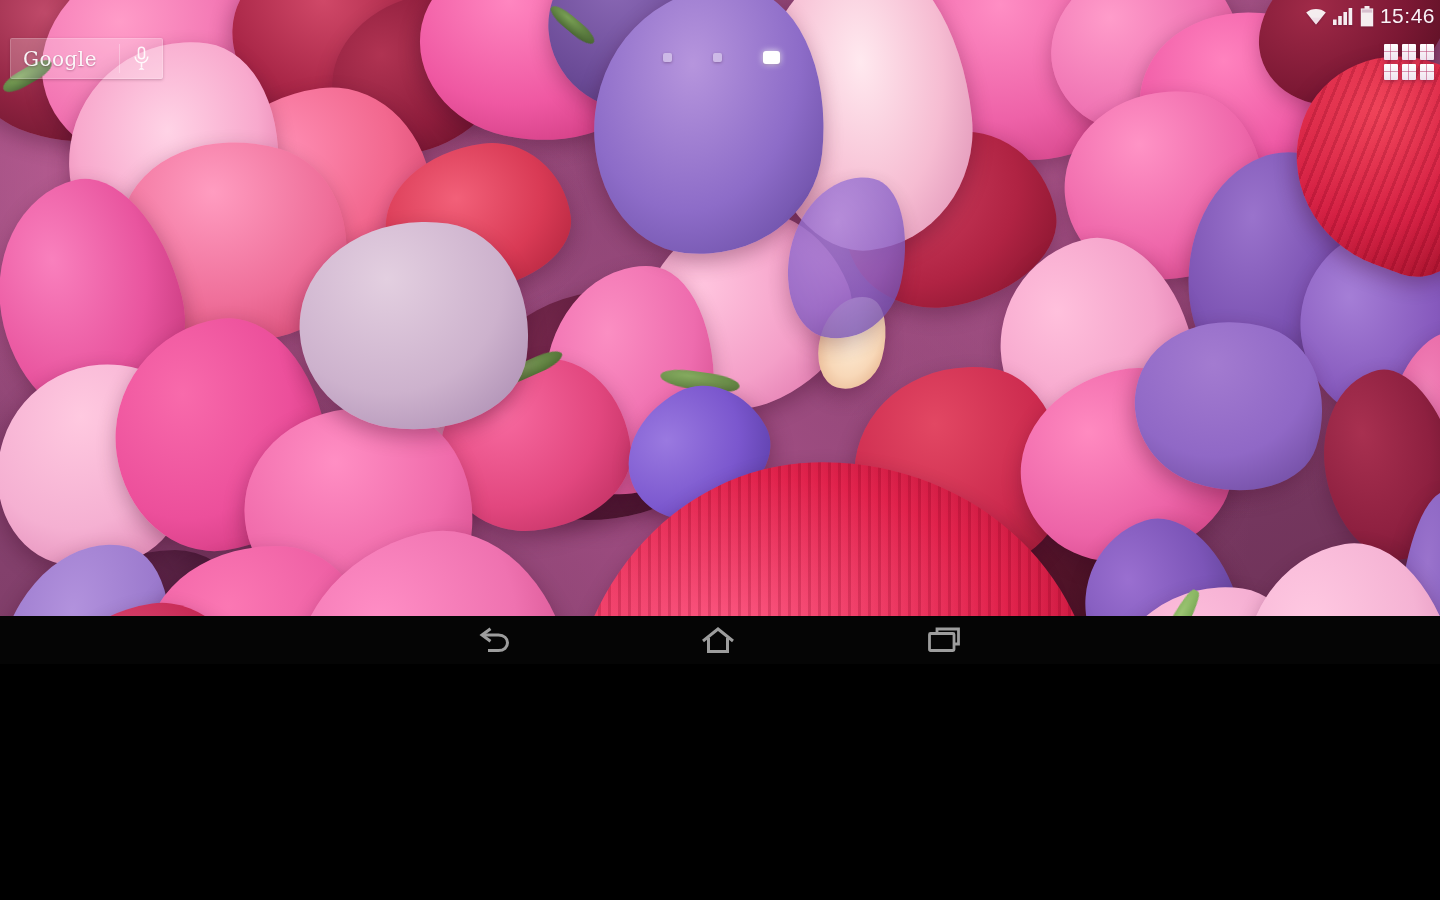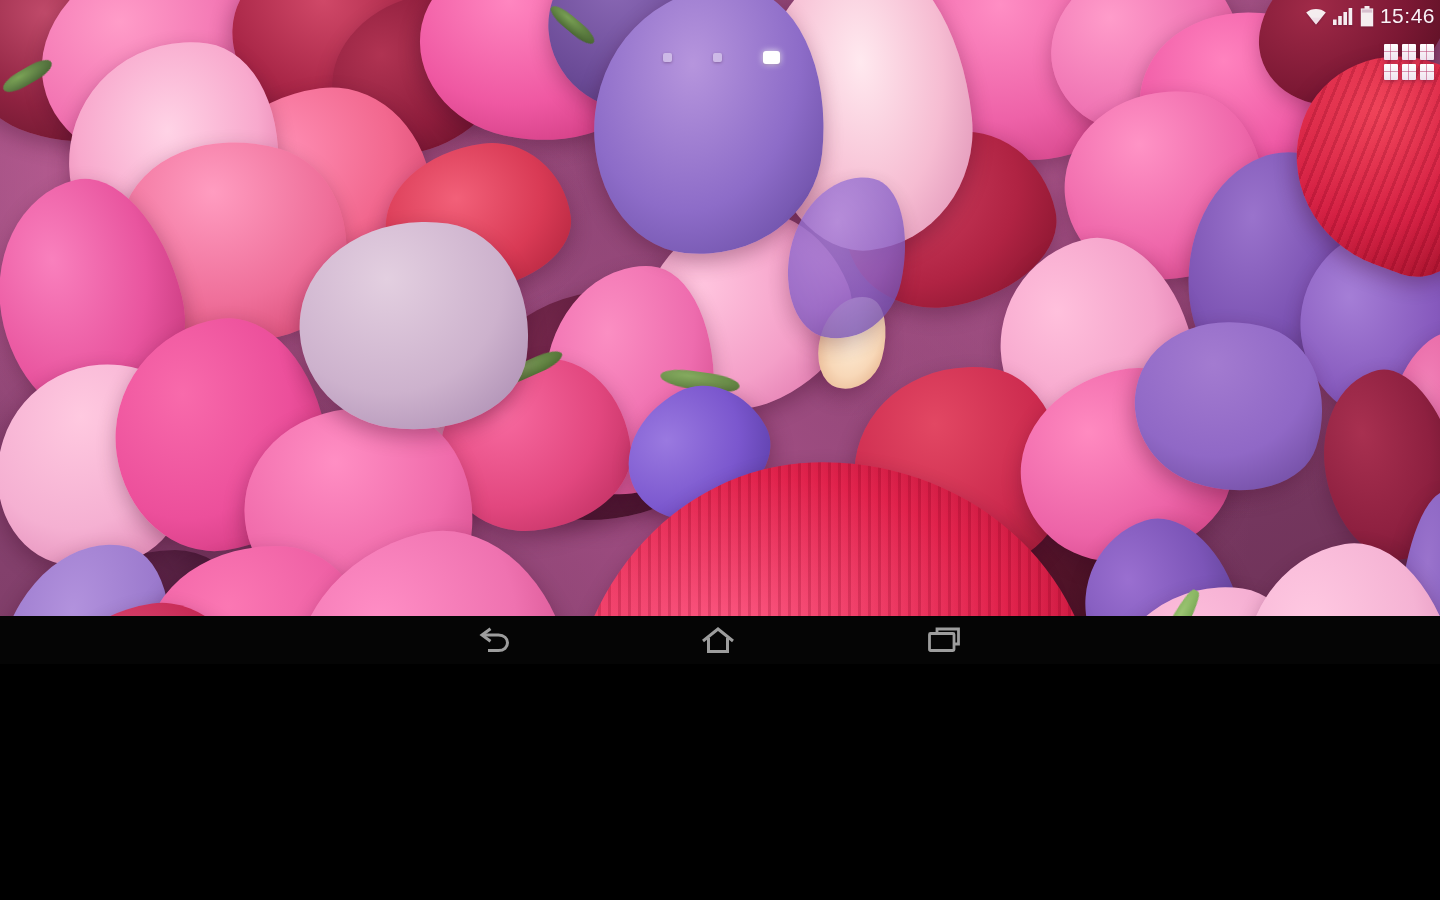--- a/index.html
+++ b/index.html
@@ -179,20 +179,34 @@
       <rect x="15.6" y="1" width="3.6" height="17" fill="rgba(255,255,255,0.93)"></rect>
     </svg>
     <svg width="14" height="21" viewBox="0 0 14 21">
       <rect x="4.5" y="0" width="5" height="2.8" fill="rgba(255,255,255,0.93)"></rect>
       <rect x="0.8" y="2.4" width="12.4" height="18" fill="rgba(255,255,255,0.93)"></rect>
       <rect x="1.8" y="3.4" width="10.4" height="3.2" fill="rgba(205,175,195,0.75)"></rect>
     </svg>
     <span class="clock">15:46</span>
   </div>
 
+  <div class="search-widget">
+    <span class="g-logo">Google</span>
+    <span class="search-divider"></span>
+    <span class="mic-area">
+      <svg width="17" height="26" viewBox="0 0 17 26">
+        <g stroke="rgba(255,255,255,0.88)" stroke-width="1.6" fill="none">
+          <rect x="5.5" y="1.2" width="6" height="11.5" rx="3"></rect>
+          <path d="M2.2 10.5 a6.3 6.3 0 0 0 12.6 0"></path>
+          <line x1="8.5" y1="17.2" x2="8.5" y2="21"></line>
+          <path d="M5.5 23.8 L11.5 23.8 L8.5 21 Z" fill="rgba(255,255,255,0.88)" stroke="none"></path>
+        </g>
+      </svg>
+    </span>
+  </div>
 
   <div class="pager">
       <span class="dot"></span>
       <span class="dot"></span>
       <span class="dot active"></span>
     </div>
 
   <button class="app-drawer" aria-label="All apps">
       <span class="cell"></span>
       <span class="cell"></span>

